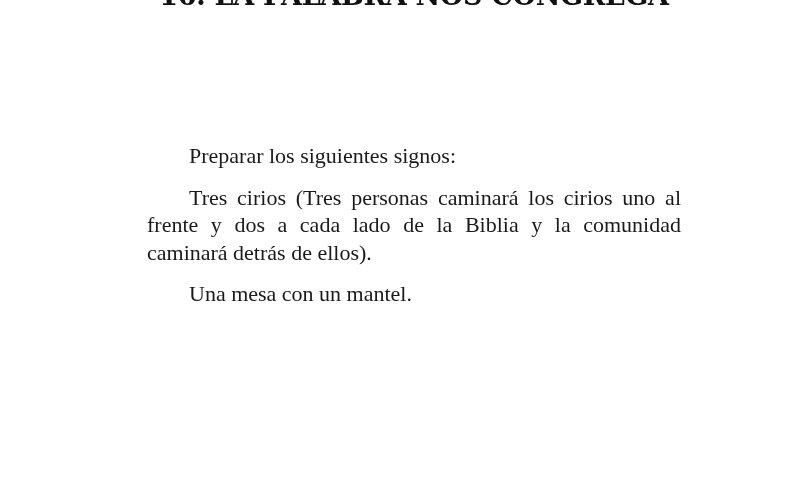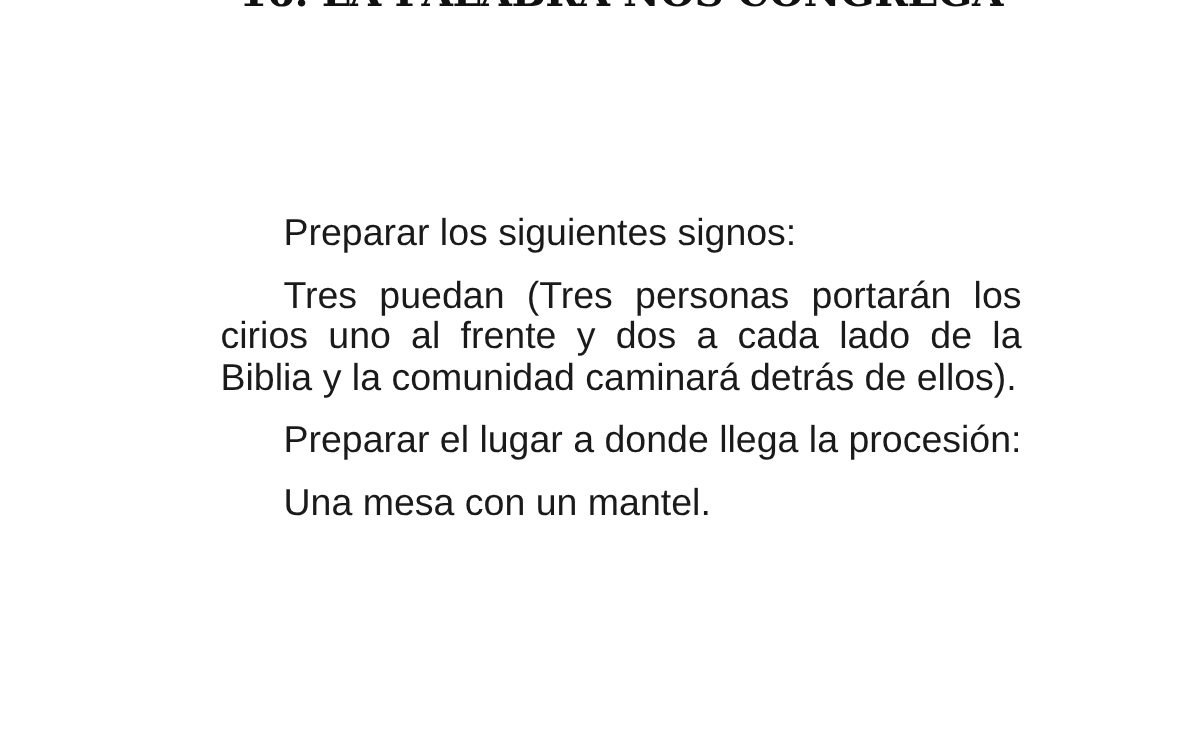--- a/index.html
+++ b/index.html
@@ -38,22 +38,22 @@
     
     position: relative;
     top: -19px;
     white-space: nowrap;
   }
   .body-block {
     margin-top: 112px;
   }
   p.para {
     margin: 0 0 0 0;
-    font-family: Liberation Sans, sans-serif;
-    font-size: 25px;
+    font-family: Liberation Serif, serif;
+    font-size: 22px;
     line-height: 27.5px;
     text-align: justify;
     text-indent: 42px;
     color: #1a1a1a;
     -webkit-hyphens: manual;
     hyphens: manual;
   }
   p.para + p.para {
     margin-top: 14px;
   }
@@ -64,19 +64,18 @@
 </head>
 <body>
 
 <div class="page">
   <div class="content">
 
     <h1 class="doc-title">16. LA PALABRA NOS CONGREGA</h1>
 
     <div class="body-block">
       <p class="para">Preparar los siguientes signos:</p>
-      <p class="para">Tres puedan (Tres personas portarán los cirios uno al frente y dos a cada lado de la Biblia y la comunidad caminará detrás de ellos).</p>
-      <p class="para last">Preparar el lugar a donde llega la procesión:</p>
+      <p class="para">Tres cirios (Tres personas caminará los cirios uno al frente y dos a cada lado de la Biblia y la comunidad caminará detrás de ellos).</p>
       <p class="para last">Una mesa con un mantel.</p>
     </div>
 
   </div>
 </div>
 
 </body></html>

